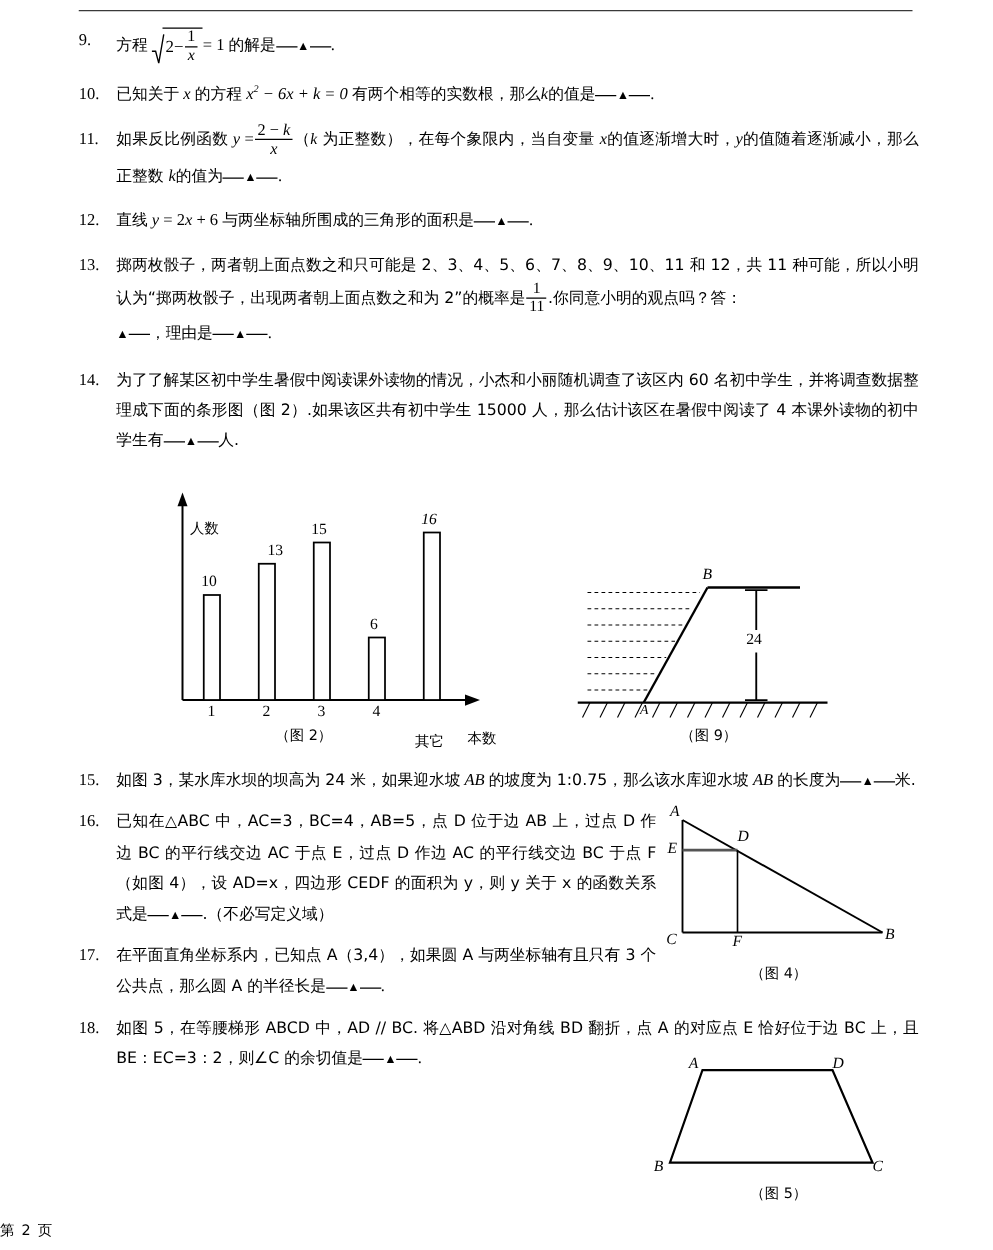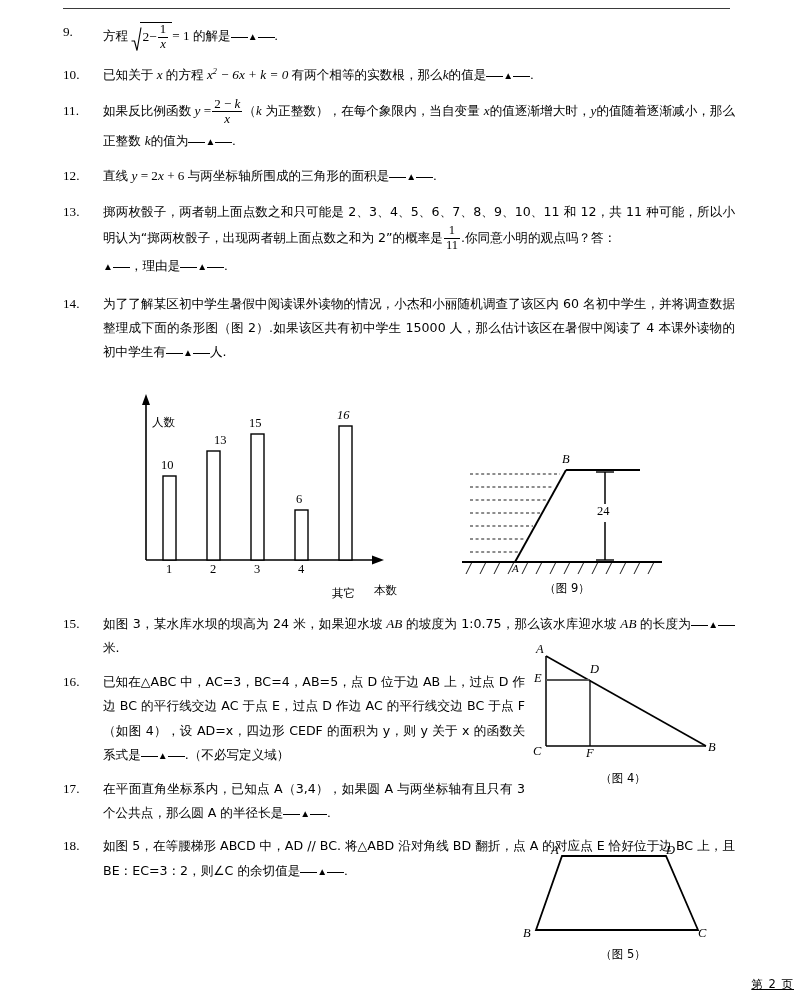--- a/index.html
+++ b/index.html
@@ -39,21 +39,21 @@
     margin-bottom: 8px;
   }
   .prob .num {
     position: absolute;
     left: 0;
     top: 0;
     width: 26px;
     text-align: left;
   }
   .prob .body {
-    margin-left: 40px;
+    margin-left: 30px;
     text-align: justify;
   }
   .cn { font-family: "DejaVu Sans", "Liberation Sans", sans-serif; font-size: 12.6px; }
   .it { font-style: italic; font-family: "Liberation Serif", serif; }
   .mathtxt { font-family: "Liberation Serif", serif; }
   sup.exp { font-size: 0.62em; vertical-align: super; line-height: 0; }
   .blank {
     display: inline-block;
     white-space: nowrap;
   }
@@ -107,25 +107,24 @@
     position: absolute;
     font-family: "DejaVu Sans", "Liberation Sans", sans-serif;
     font-size: 11.5px;
     margin-top: 23px;
   }
   .footer {
     position: absolute;
     left: 0;
     right: 0;
     bottom: 8px;
-    text-align: right;
+    text-align: left;
     font-size: 11.5px;
     font-family: "DejaVu Sans", "Liberation Sans", sans-serif;
     letter-spacing: 1px;
-    text-decoration: underline;
   }
 </style>
 </head>
 <body>
 
 <div class="page">
 
   <div class="top-rule"></div>
 
   <div class="content">
@@ -210,20 +209,21 @@
     <span class="numlbl" style="left:121px; top:24px;">15</span>
     <span class="numlbl" style="left:168px; top:100px;">6</span>
     <span class="numlbl" style="left:209px; top:16px;font-style:italic;">16</span>
 
     <span class="numlbl" style="left:38px; top:170px;">1</span>
     <span class="numlbl" style="left:82px; top:170px;">2</span>
     <span class="numlbl" style="left:126px; top:170px;">3</span>
     <span class="numlbl" style="left:170px; top:170px;">4</span>
     <span class="axlbl" style="left:204px; top:171px;">其它</span>
 
+    <div class="fig-caption" style="position:absolute; left:0; top:188px; width:230px;">（图 2）</div>
   </div>
 
   <div class="figbox" style="left:462px; top:452px; width:270px; height:150px;">
     <svg width="270" height="130" viewBox="0 0 270 130">
 
       <g stroke="#000" stroke-width="0.9" stroke-dasharray="3,2.6">
         <line x1="8" y1="22" x2="98" y2="22"></line>
         <line x1="8" y1="35" x2="92" y2="35"></line>
         <line x1="8" y1="48" x2="85" y2="48"></line>
         <line x1="8" y1="61" x2="78" y2="61"></line>

